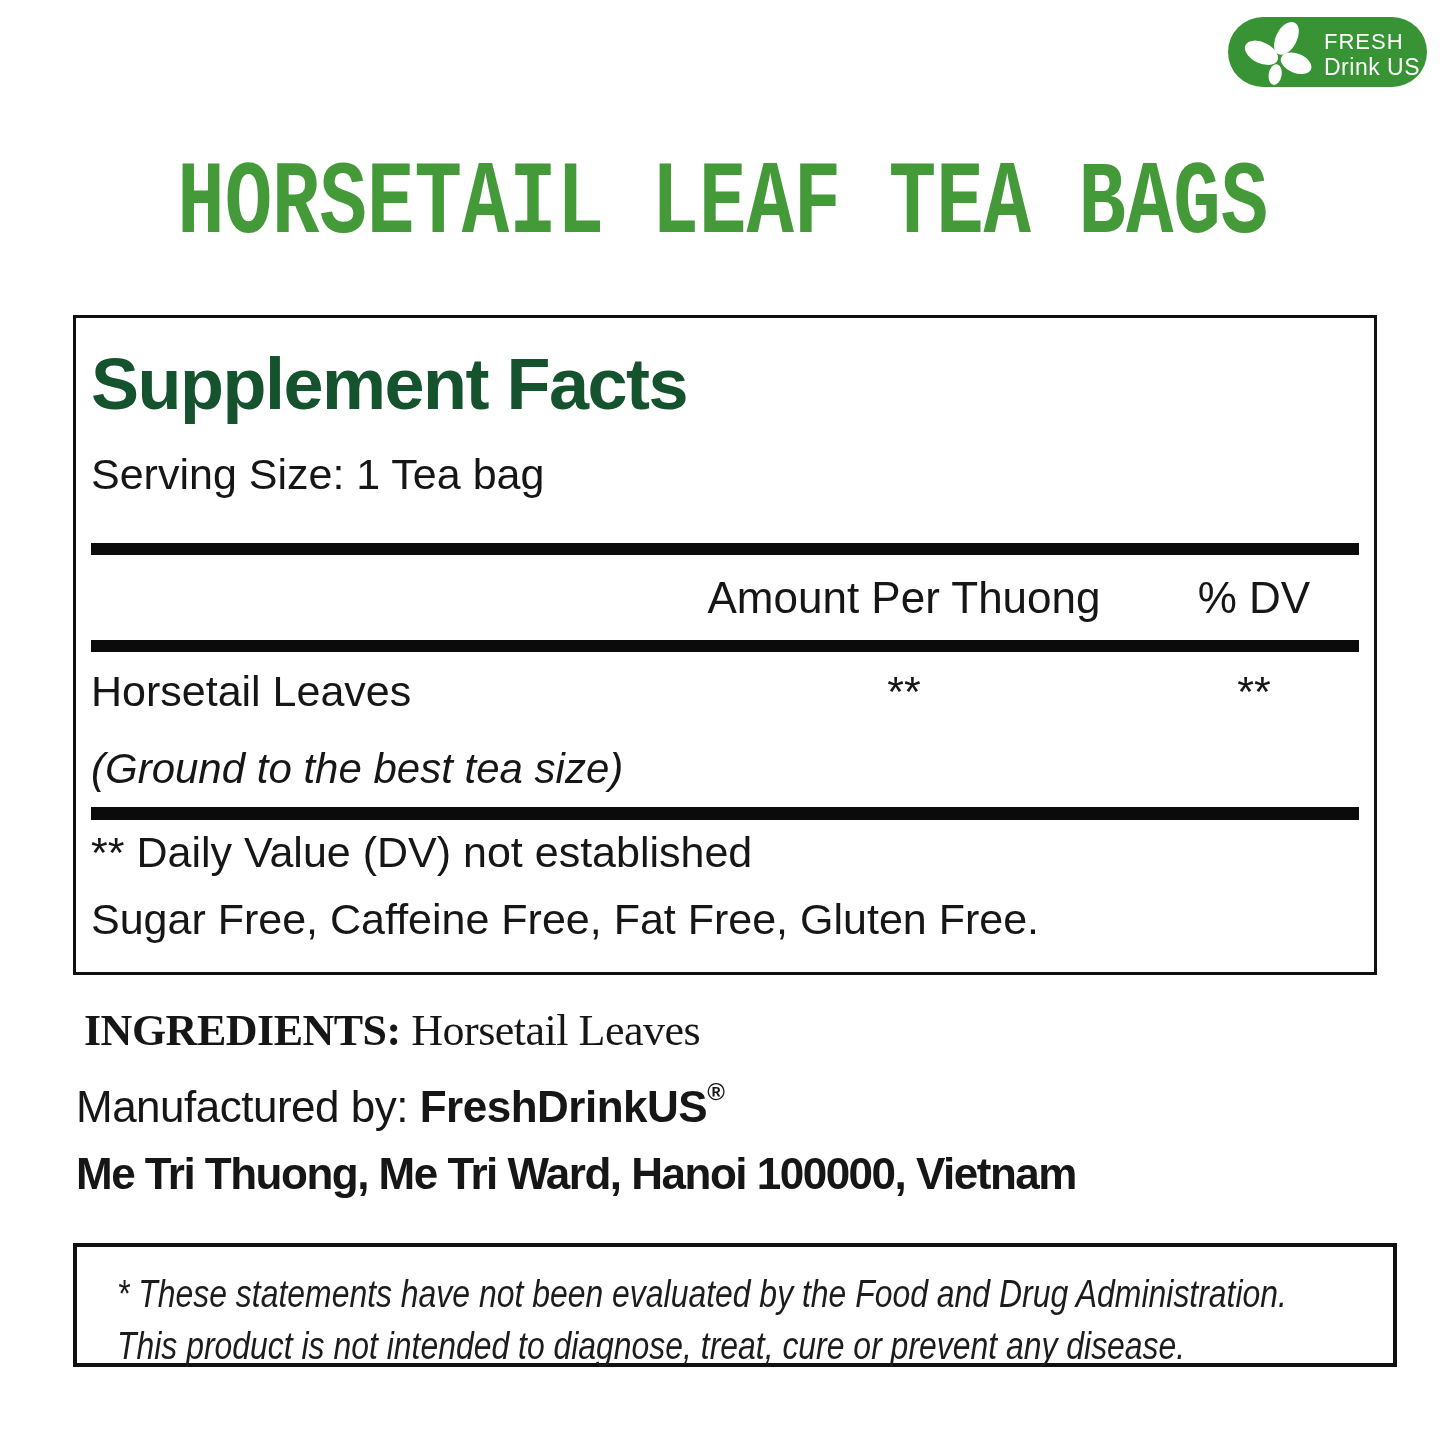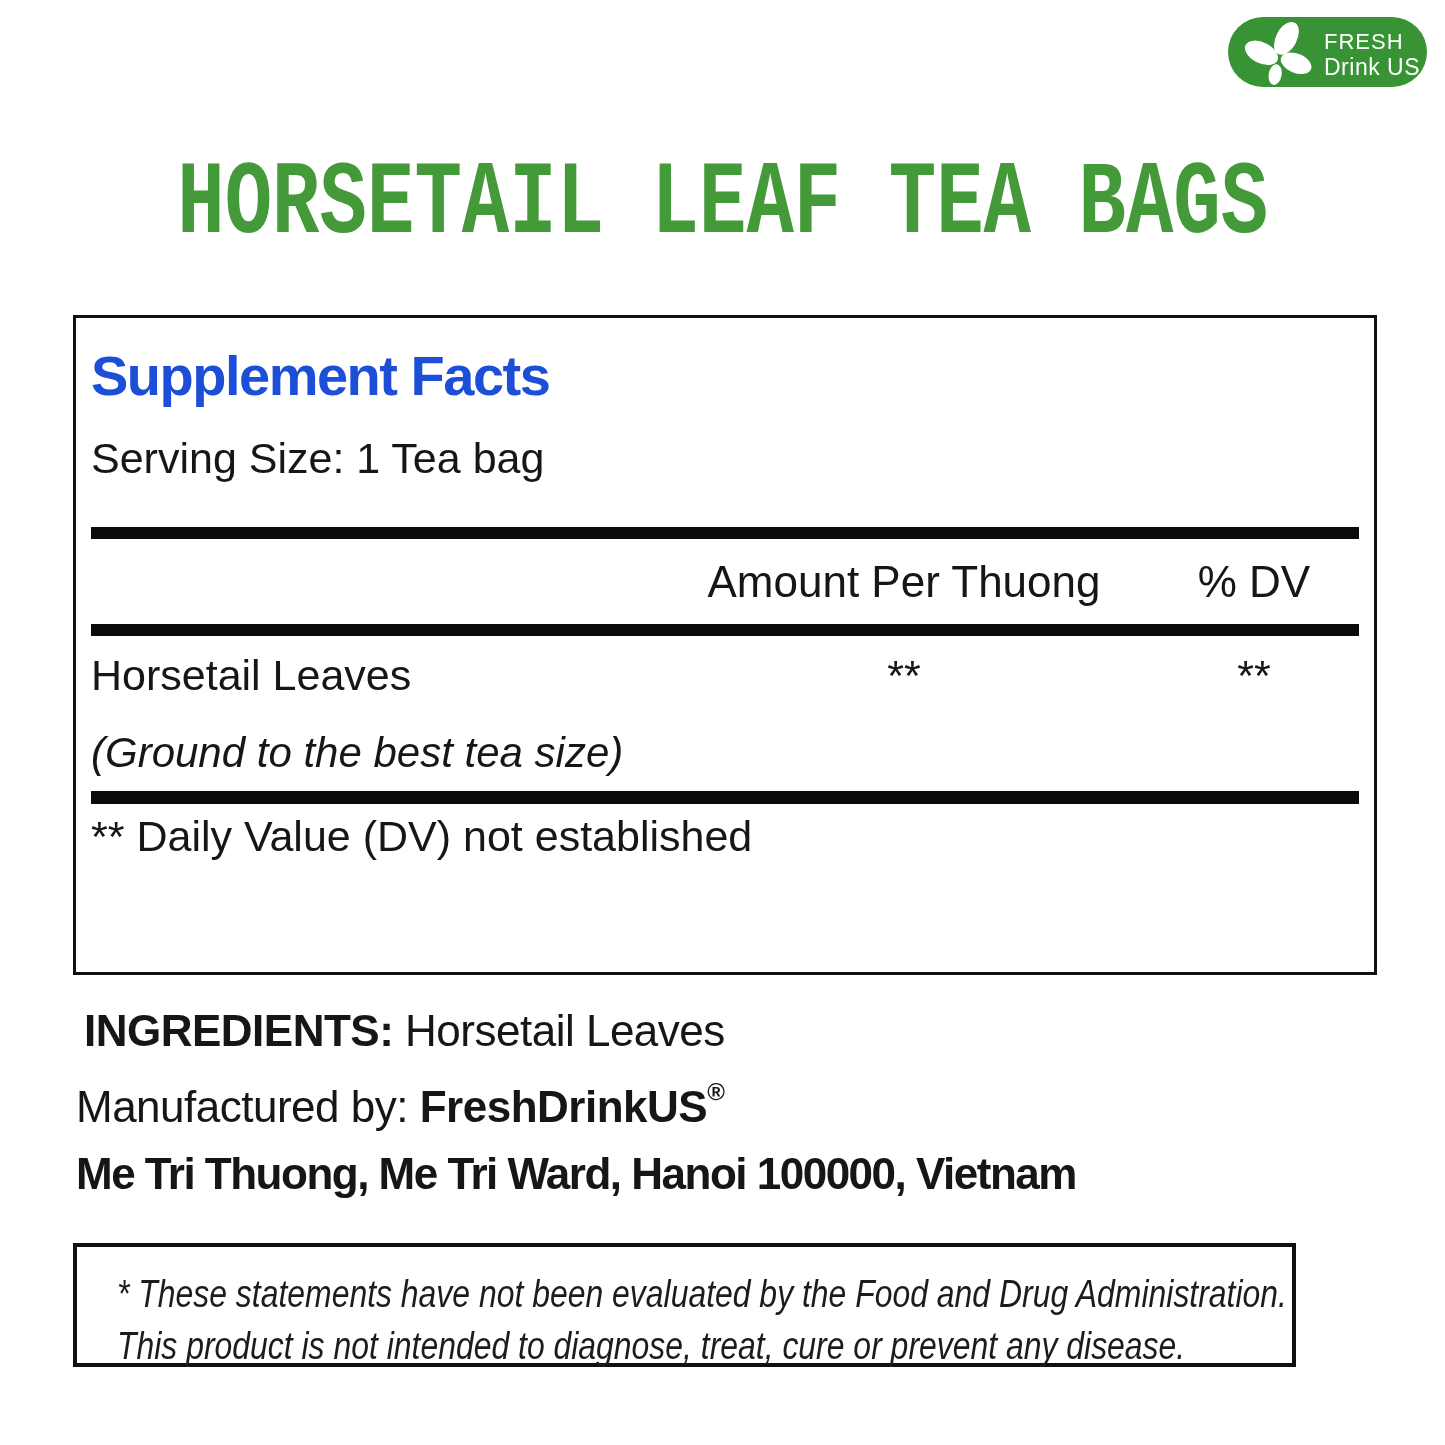--- a/index.html
+++ b/index.html
@@ -35,22 +35,22 @@
 
   
   .supp-box{
     position:absolute;left:73px;top:315px;
     width:1304px;height:660px;box-sizing:border-box;
     border:3px solid #101010;
     padding:0 15px;
   }
   .supp-heading{
     margin:30px 0 0 0;
-    font-size:56px;font-weight:bold;letter-spacing:-1.5px;
-    line-height:1;color:#1d4ed8;
+    font-size:72px;font-weight:bold;letter-spacing:-1.5px;
+    line-height:1;color:#14532d;
   }
   .serving{margin-top:30px;font-size:43px;line-height:1.15;}
   .rule{height:12px;background:#0b0b0b;}
   .rule-1{margin-top:44px;}
   .hdr-row{
     display:grid;grid-template-columns:1fr 490px 210px;
     height:85px;align-items:center;
     font-size:44px;
   }
   .hdr-amount{text-align:center;}
@@ -60,30 +60,30 @@
     margin-top:16px;font-size:43px;line-height:1.1;
   }
   .cell-center{text-align:center;}
   .row-note{margin-top:28px;font-size:42px;font-style:italic;line-height:1.2;}
   .rule-3{margin-top:13px;height:13px;}
   .fn1{margin-top:8px;font-size:43px;line-height:1.15;}
   .fn2{margin-top:17px;font-size:43px;line-height:1.15;}
 
   
   .info-line{position:absolute;left:76px;white-space:nowrap;font-size:44px;line-height:1.15;letter-spacing:-0.5px;}
-  .line-ingredients{top:1006px;left:84px;}
+  .line-ingredients{top:1006px;left:84px;font-family:Liberation Serif, serif;}
   .line-manufactured{top:1078px;}
   .line-address{top:1149px;font-weight:bold;letter-spacing:-1.5px;}
   .b{font-weight:bold;}
   .reg{font-size:24px;vertical-align:22px;font-weight:bold;}
 
   
   .disclaimer-box{
     position:absolute;left:73px;top:1243px;
-    width:1223px;height:124px;box-sizing:border-box;
+    width:1324px;height:124px;box-sizing:border-box;
     border:4px solid #101010;
     padding:21px 0 0 40px;
   }
   .disc-line{
     display:inline-block;white-space:nowrap;
     font-size:38px;font-style:italic;line-height:52px;
     transform:scaleX(0.84);transform-origin:left center;
     color:#1c1c1c;
   }
   .disc-line-2{display:block;}
@@ -129,20 +129,21 @@
     <div class="data-row">
       <div>Horsetail Leaves</div>
       <div class="cell-center">**</div>
       <div class="cell-center">**</div>
     </div>
     <div class="row-note">(Ground to the best tea size)</div>
 
     <div class="rule rule-3"></div>
 
     <div class="fn1">** Daily Value (DV) not established</div>
+    <div class="fn2">Sugar Free, Caffeine Free, Fat Free, Gluten Free.</div>
   </div>
 
   <div class="info-line line-ingredients">
     <span class="b">INGREDIENTS:</span><span> Horsetail Leaves</span>
   </div>
 
   <div class="info-line line-manufactured">
     <span>Manufactured by: </span><span class="b">FreshDrinkUS</span><span class="reg">®</span>
   </div>
 

